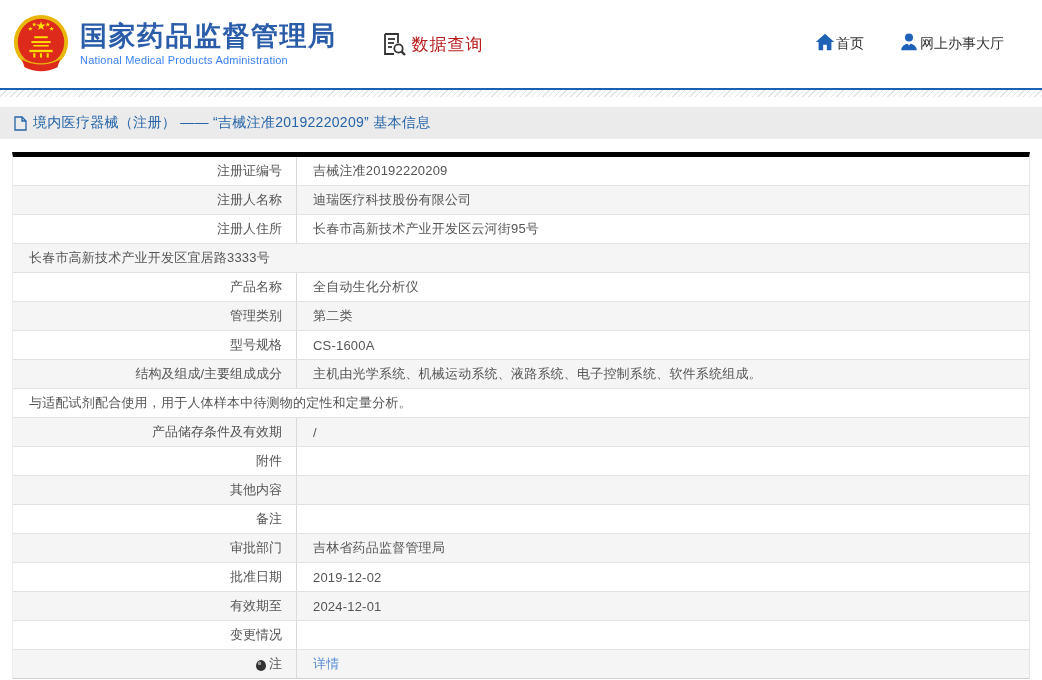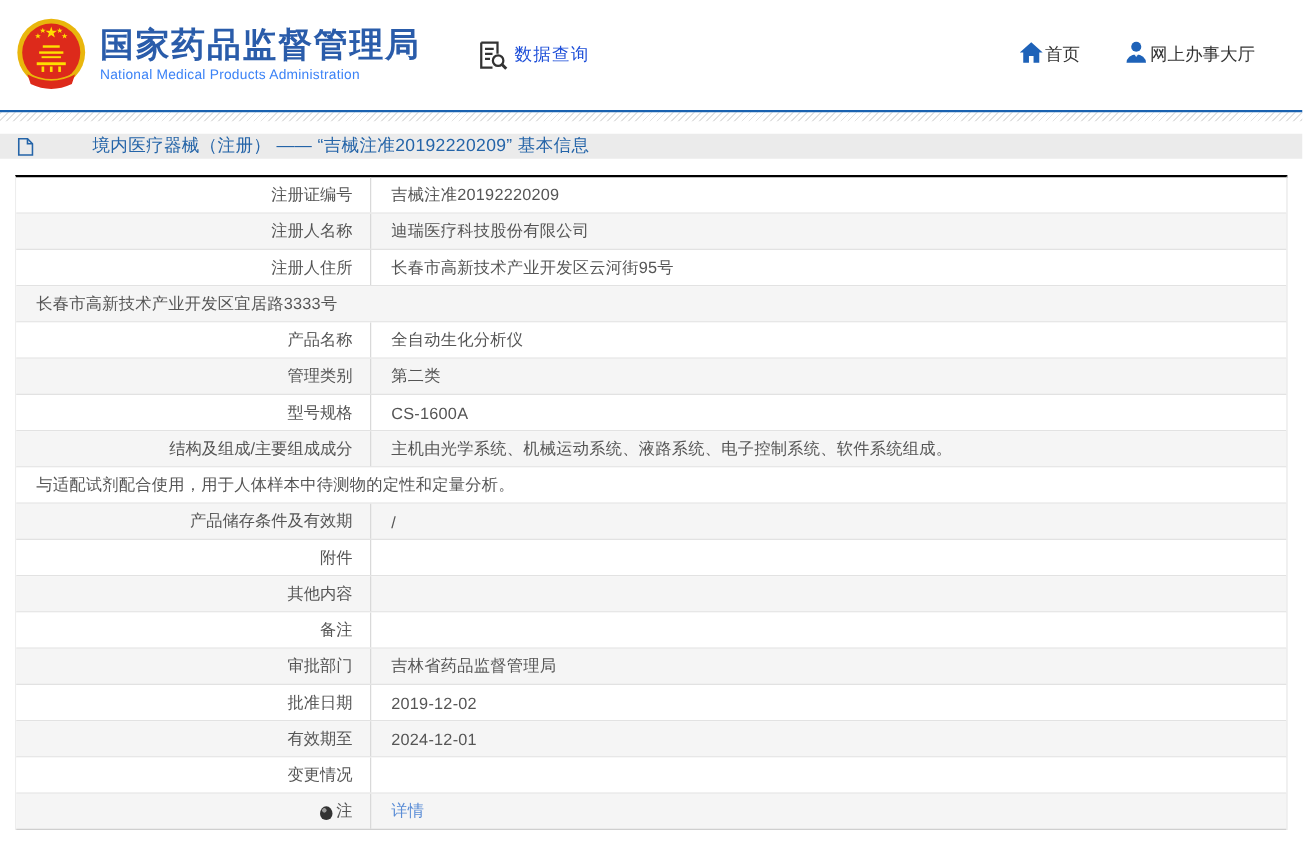--- a/index.html
+++ b/index.html
@@ -11,38 +11,38 @@
   }
   
   .header{height:88px;display:flex;align-items:center;background:#fff;}
   .logo-link{display:flex;align-items:center;text-decoration:none;cursor:pointer;}
   .emblem{width:62px;height:62px;margin:8px 4px 8px 10px;flex-shrink:0;}
   .brand{margin-left:4px;}
   .brand-title{font-size:27px;font-weight:bold;color:#2a5caa;letter-spacing:1.5px;line-height:1.1;}
   .brand-sub{font-size:11px;color:#3b82f6;margin-top:3px;letter-spacing:.2px;}
   .section-entry{display:flex;align-items:center;margin-left:44px;cursor:pointer;}
   .section-entry .dq-icon{width:26px;height:26px;margin-right:5px;}
-  .section-label{font-size:14px;color:#1d4ed8;letter-spacing:1px;}
+  .section-label{font-size:17px;color:#b91c1c;letter-spacing:1px;}
   .header-nav{margin-left:auto;display:flex;gap:34px;margin-right:38px;}
   .nav-item{display:flex;flex-direction:row;align-items:center;cursor:pointer;}
   .nav-item .nav-icon{width:22px;height:22px;margin-bottom:4px;}
   .nav-label{font-size:14px;color:#333;white-space:nowrap;}
   
   .header-rule{height:2px;background:#1a62b0;}
   .stripe-band{height:7px;background:repeating-linear-gradient(135deg,#e2e2e2 0,#e2e2e2 1px,#ffffff 1px,#ffffff 4px);}
   .gap-a{height:10px;}
   
-  .breadcrumb{height:20px;background:#ebebeb;display:flex;align-items:center;padding-left:14px;gap:41px;}
+  .breadcrumb{height:32px;background:#ebebeb;display:flex;align-items:center;padding-left:14px;}
   .crumb-icon{width:13px;height:15px;margin-right:6px;flex-shrink:0;}
   .crumb-text{font-size:14px;color:#2464a8;letter-spacing:.3px;}
   .gap-b{height:13px;}
   
   .info-table{
     margin:0 12px;
-    border-top:2px solid #000000;
+    border-top:5px solid #000000;
     border-left:1px solid #ededed;
     border-right:1px solid #e4e4e4;
   }
   .trow{display:flex;min-height:28px;border-bottom:1px solid #e2e2e2;align-items:stretch;background:#fff;}
   .trow:nth-child(even){background:#f5f5f5;}
   .trow:last-child{border-bottom:1px solid #cfcfcf;}
   .cell-label{
     width:269px;flex-shrink:0;padding-right:14px;
     display:flex;align-items:center;justify-content:flex-end;
     font-size:13px;color:#555;border-right:1px solid #d9d9d9;

